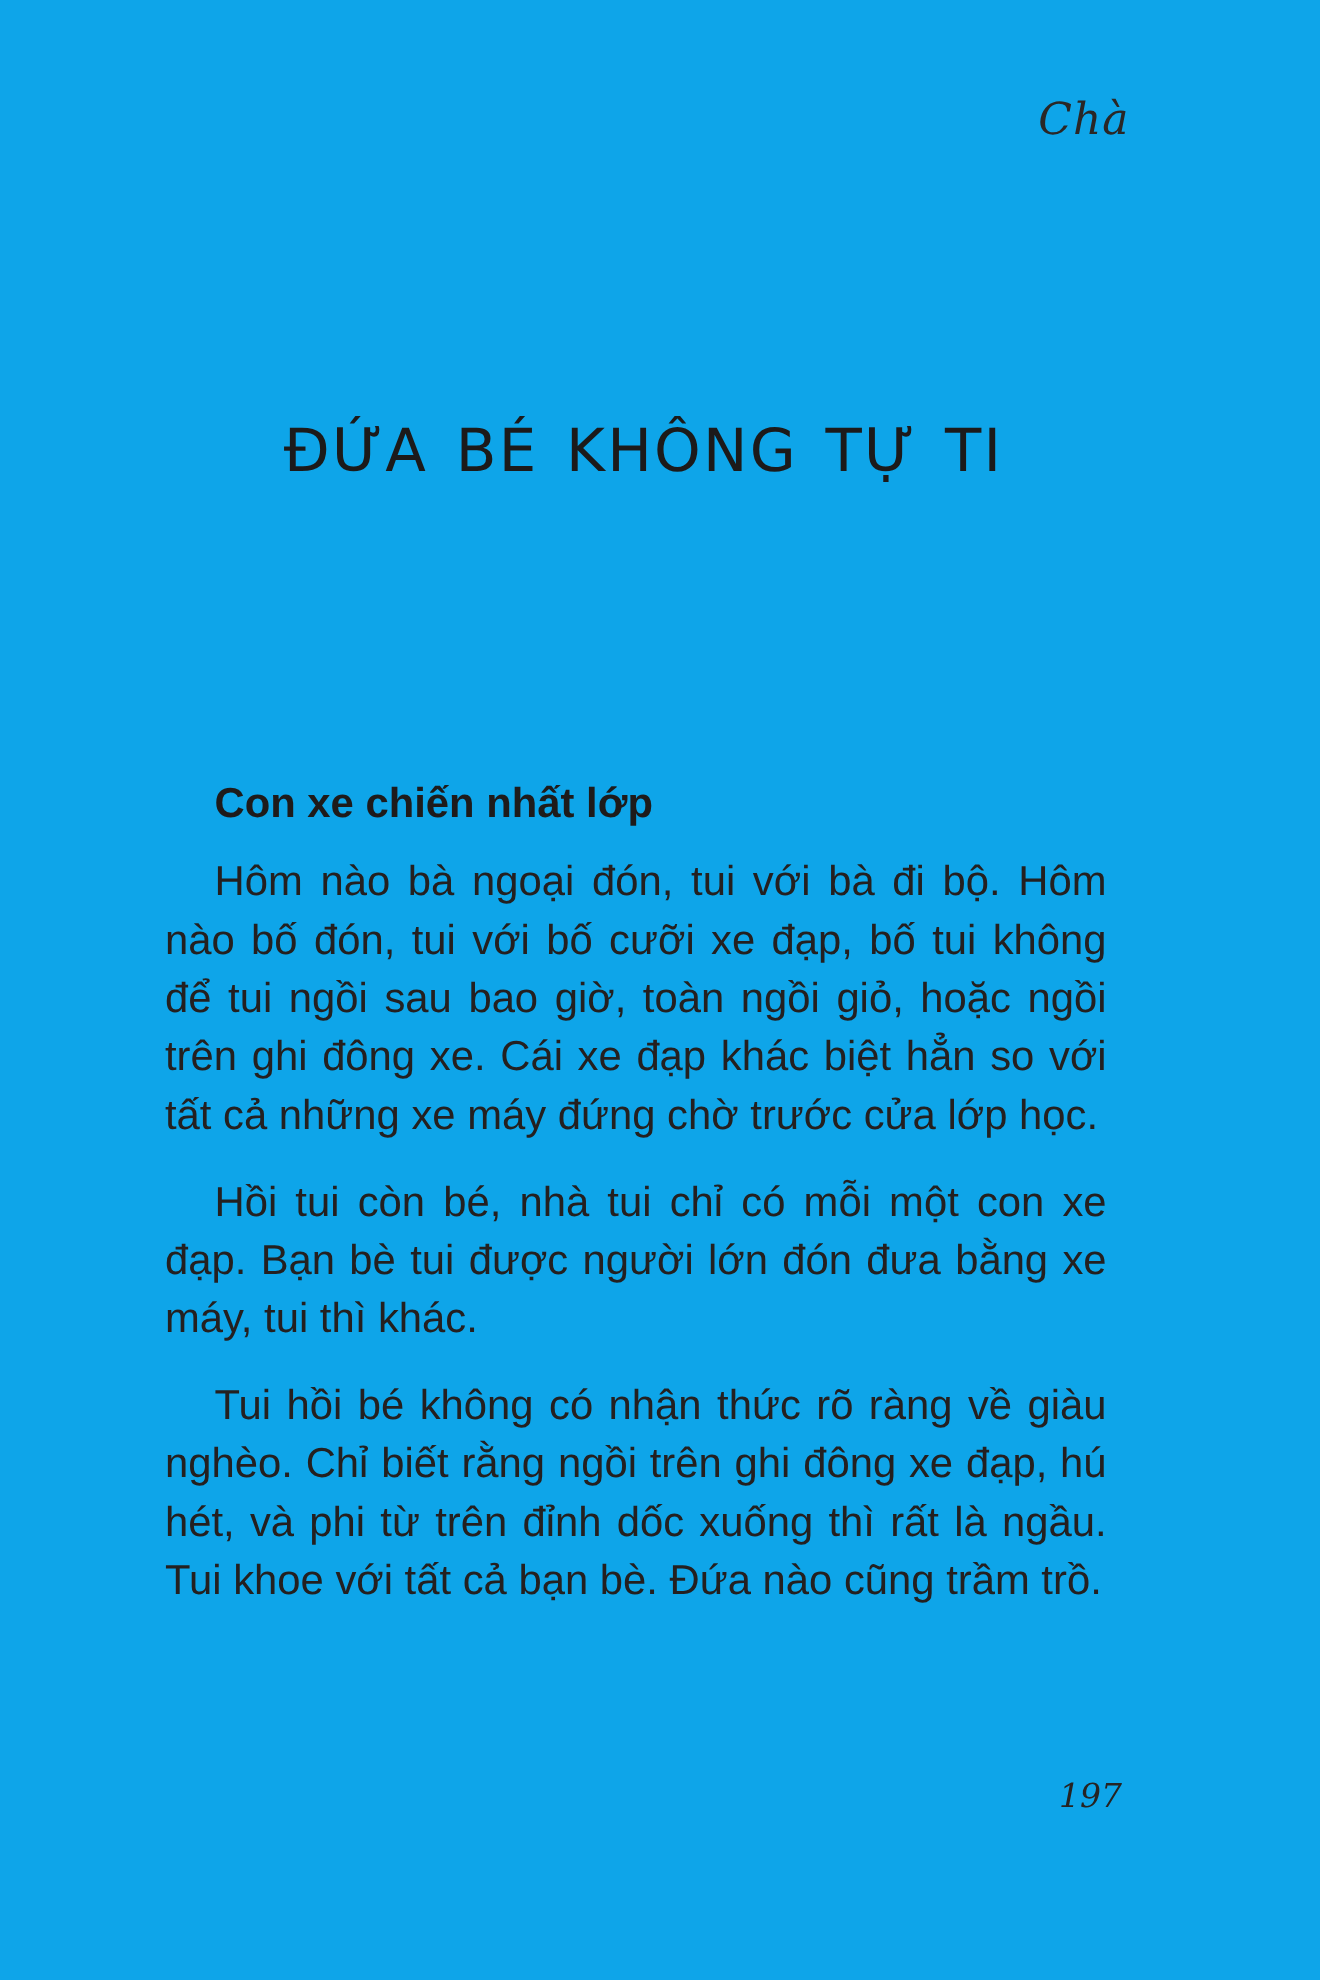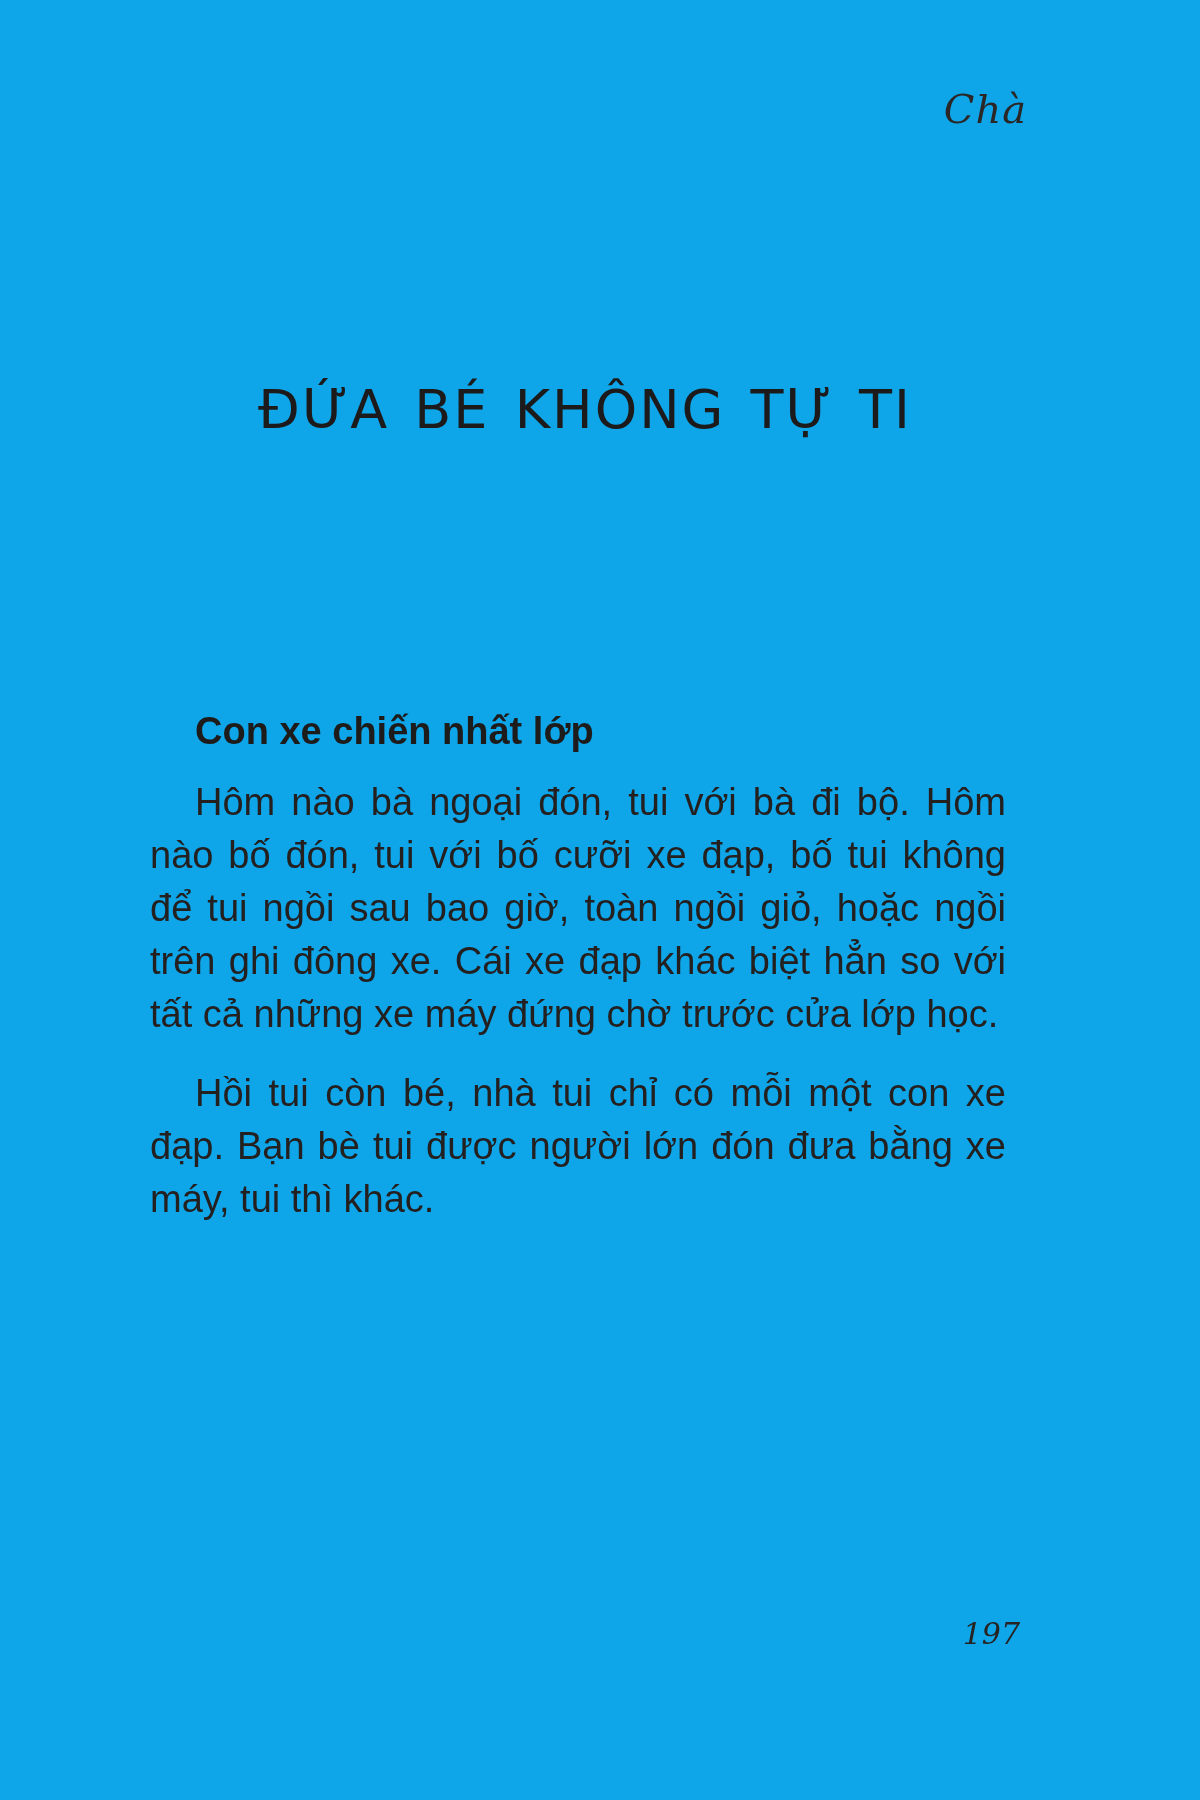--- a/index.html
+++ b/index.html
@@ -80,18 +80,19 @@
 
   <div class="chapter-title">ĐỨA BÉ KHÔNG TỰ TI</div>
 
   <div class="content">
     <div class="section-heading">Con xe chiến nhất lớp</div>
 
     <p>Hôm nào bà ngoại đón, tui với bà đi bộ. Hôm nào bố đón, tui với bố cưỡi xe đạp, bố tui không để tui ngồi sau bao giờ, toàn ngồi giỏ, hoặc ngồi trên ghi đông xe. Cái xe đạp khác biệt hẳn so với tất cả những xe máy đứng chờ trước cửa lớp học.</p>
 
     <p>Hồi tui còn bé, nhà tui chỉ có mỗi một con xe đạp. Bạn bè tui được người lớn đón đưa bằng xe máy, tui thì khác.</p>
 
+    <p>Tui hồi bé không có nhận thức rõ ràng về giàu nghèo. Chỉ biết rằng ngồi trên ghi đông xe đạp, hú hét, và phi từ trên đỉnh dốc xuống thì rất là ngầu. Tui khoe với tất cả bạn bè. Đứa nào cũng trầm trồ.</p>
 
   </div>
 
   <div class="page-number">197</div>
 
 </div>
 
 </body></html>

